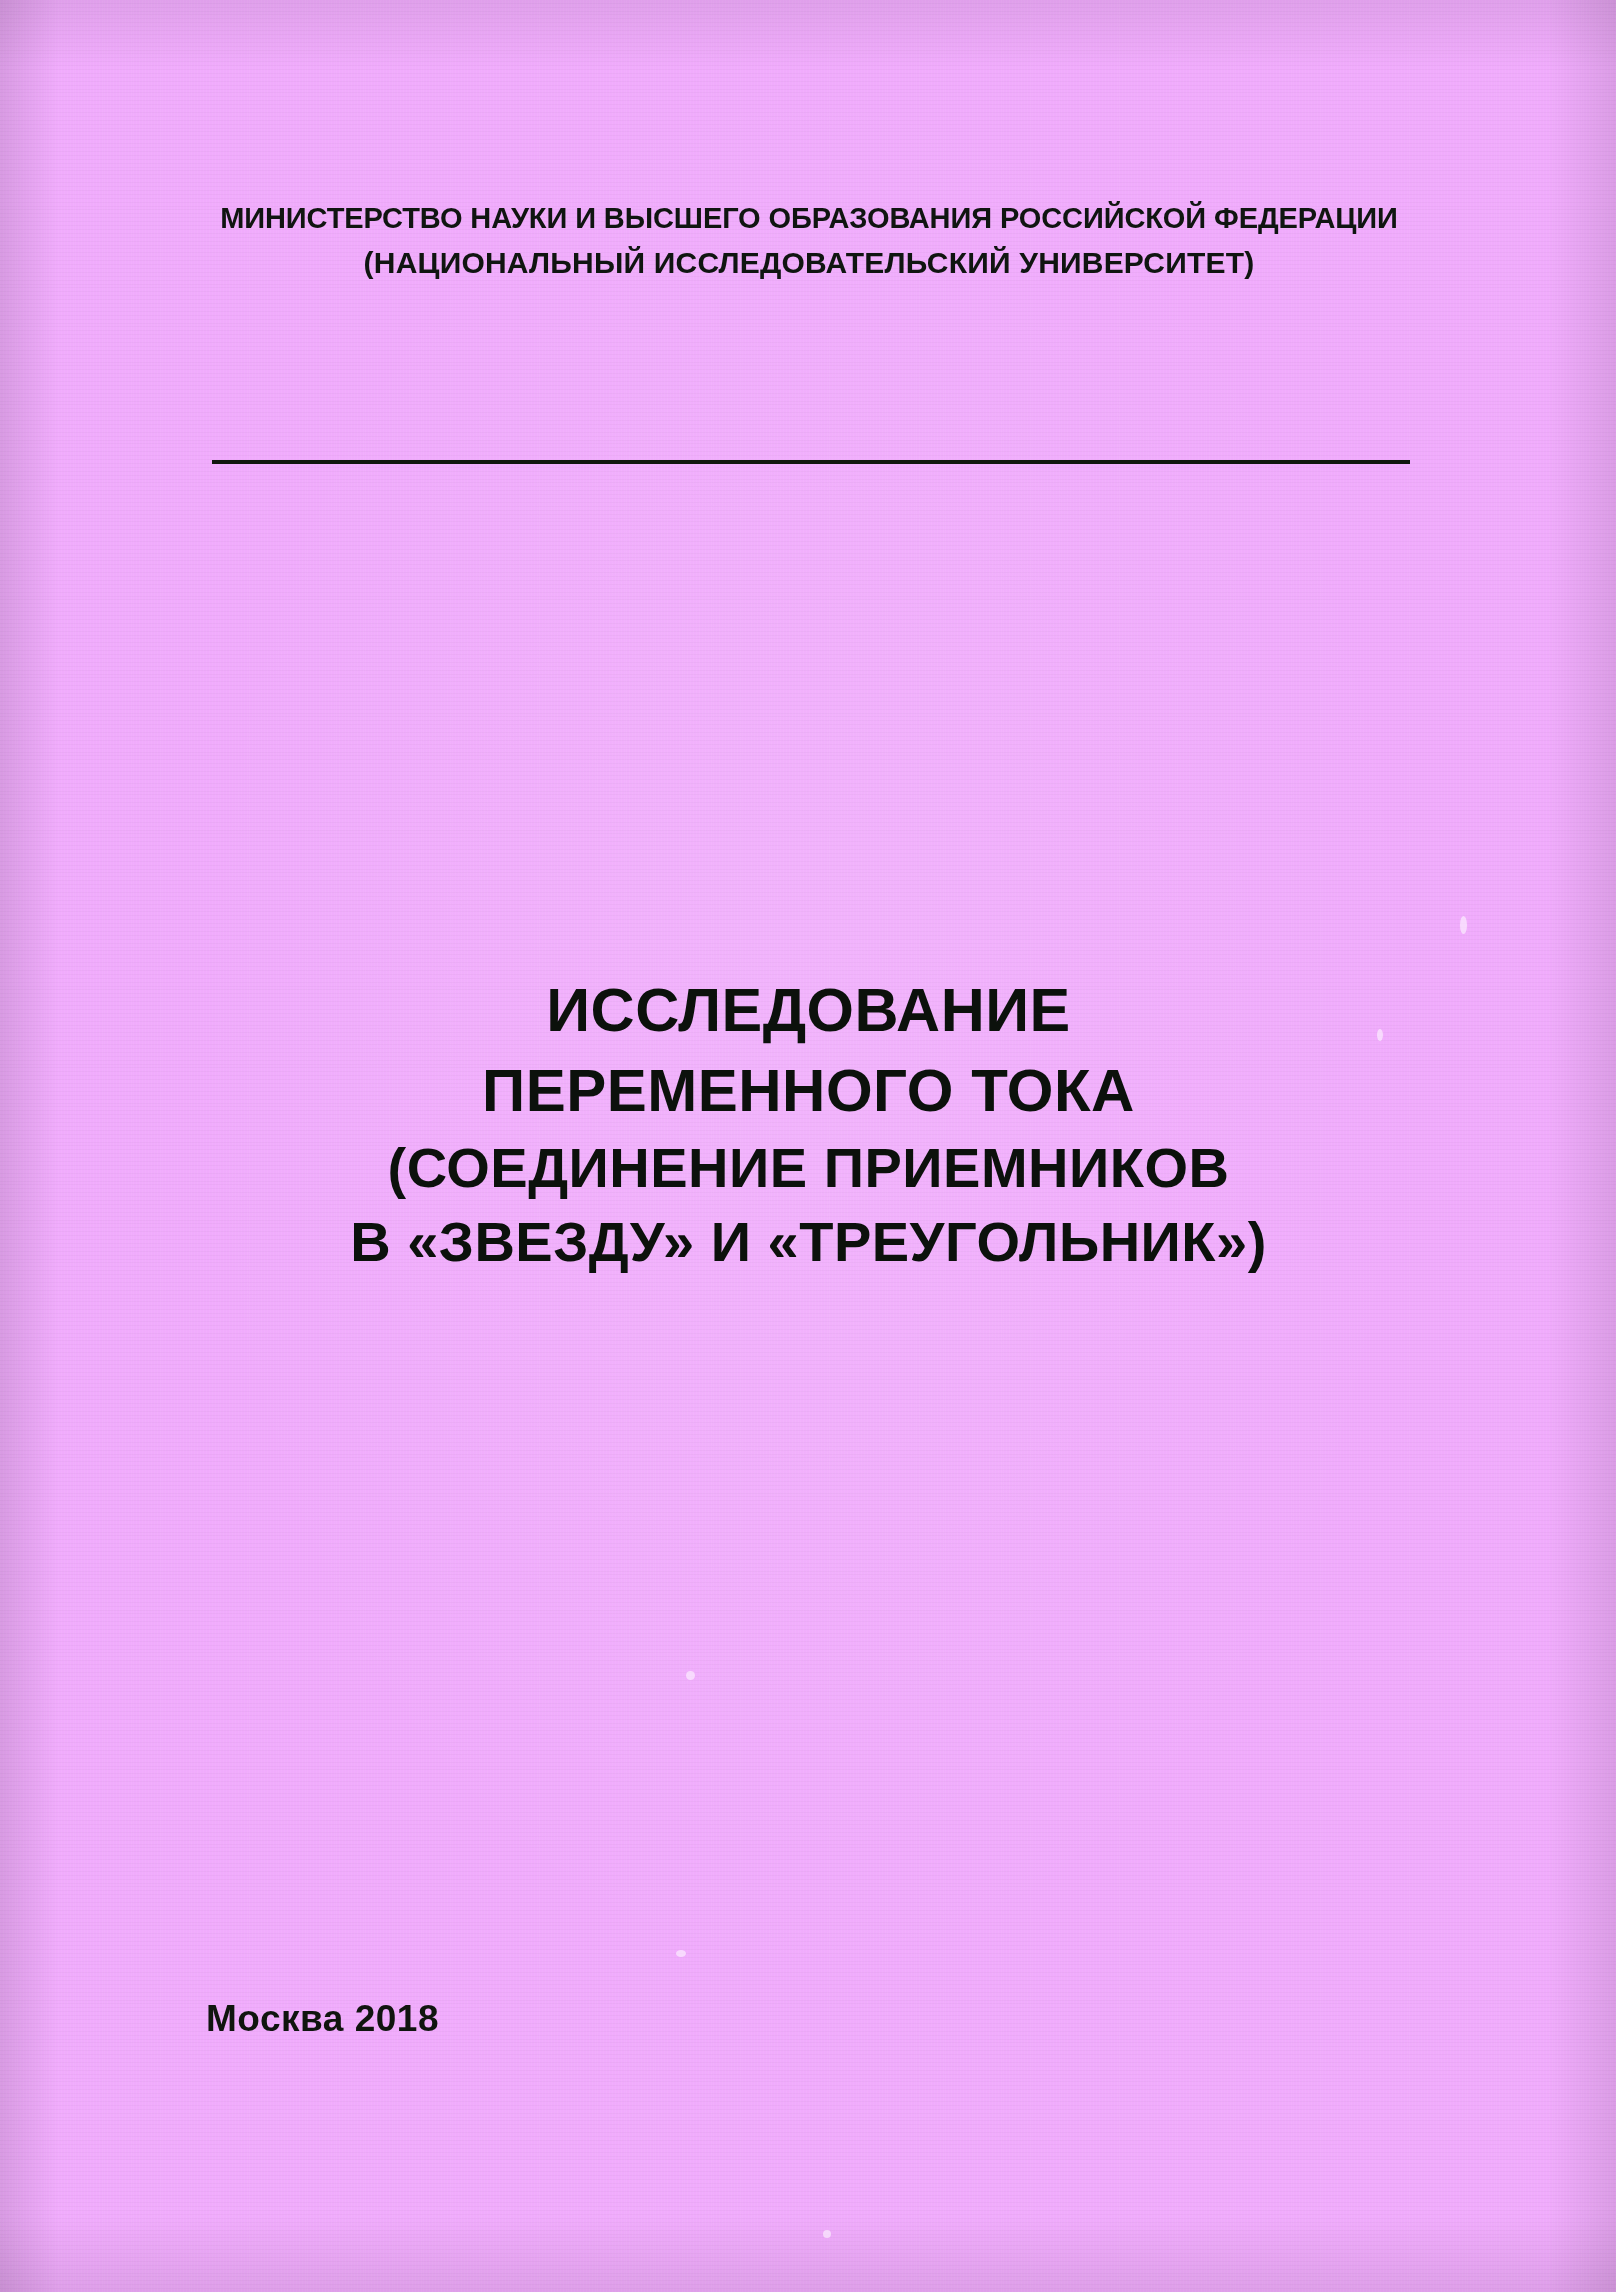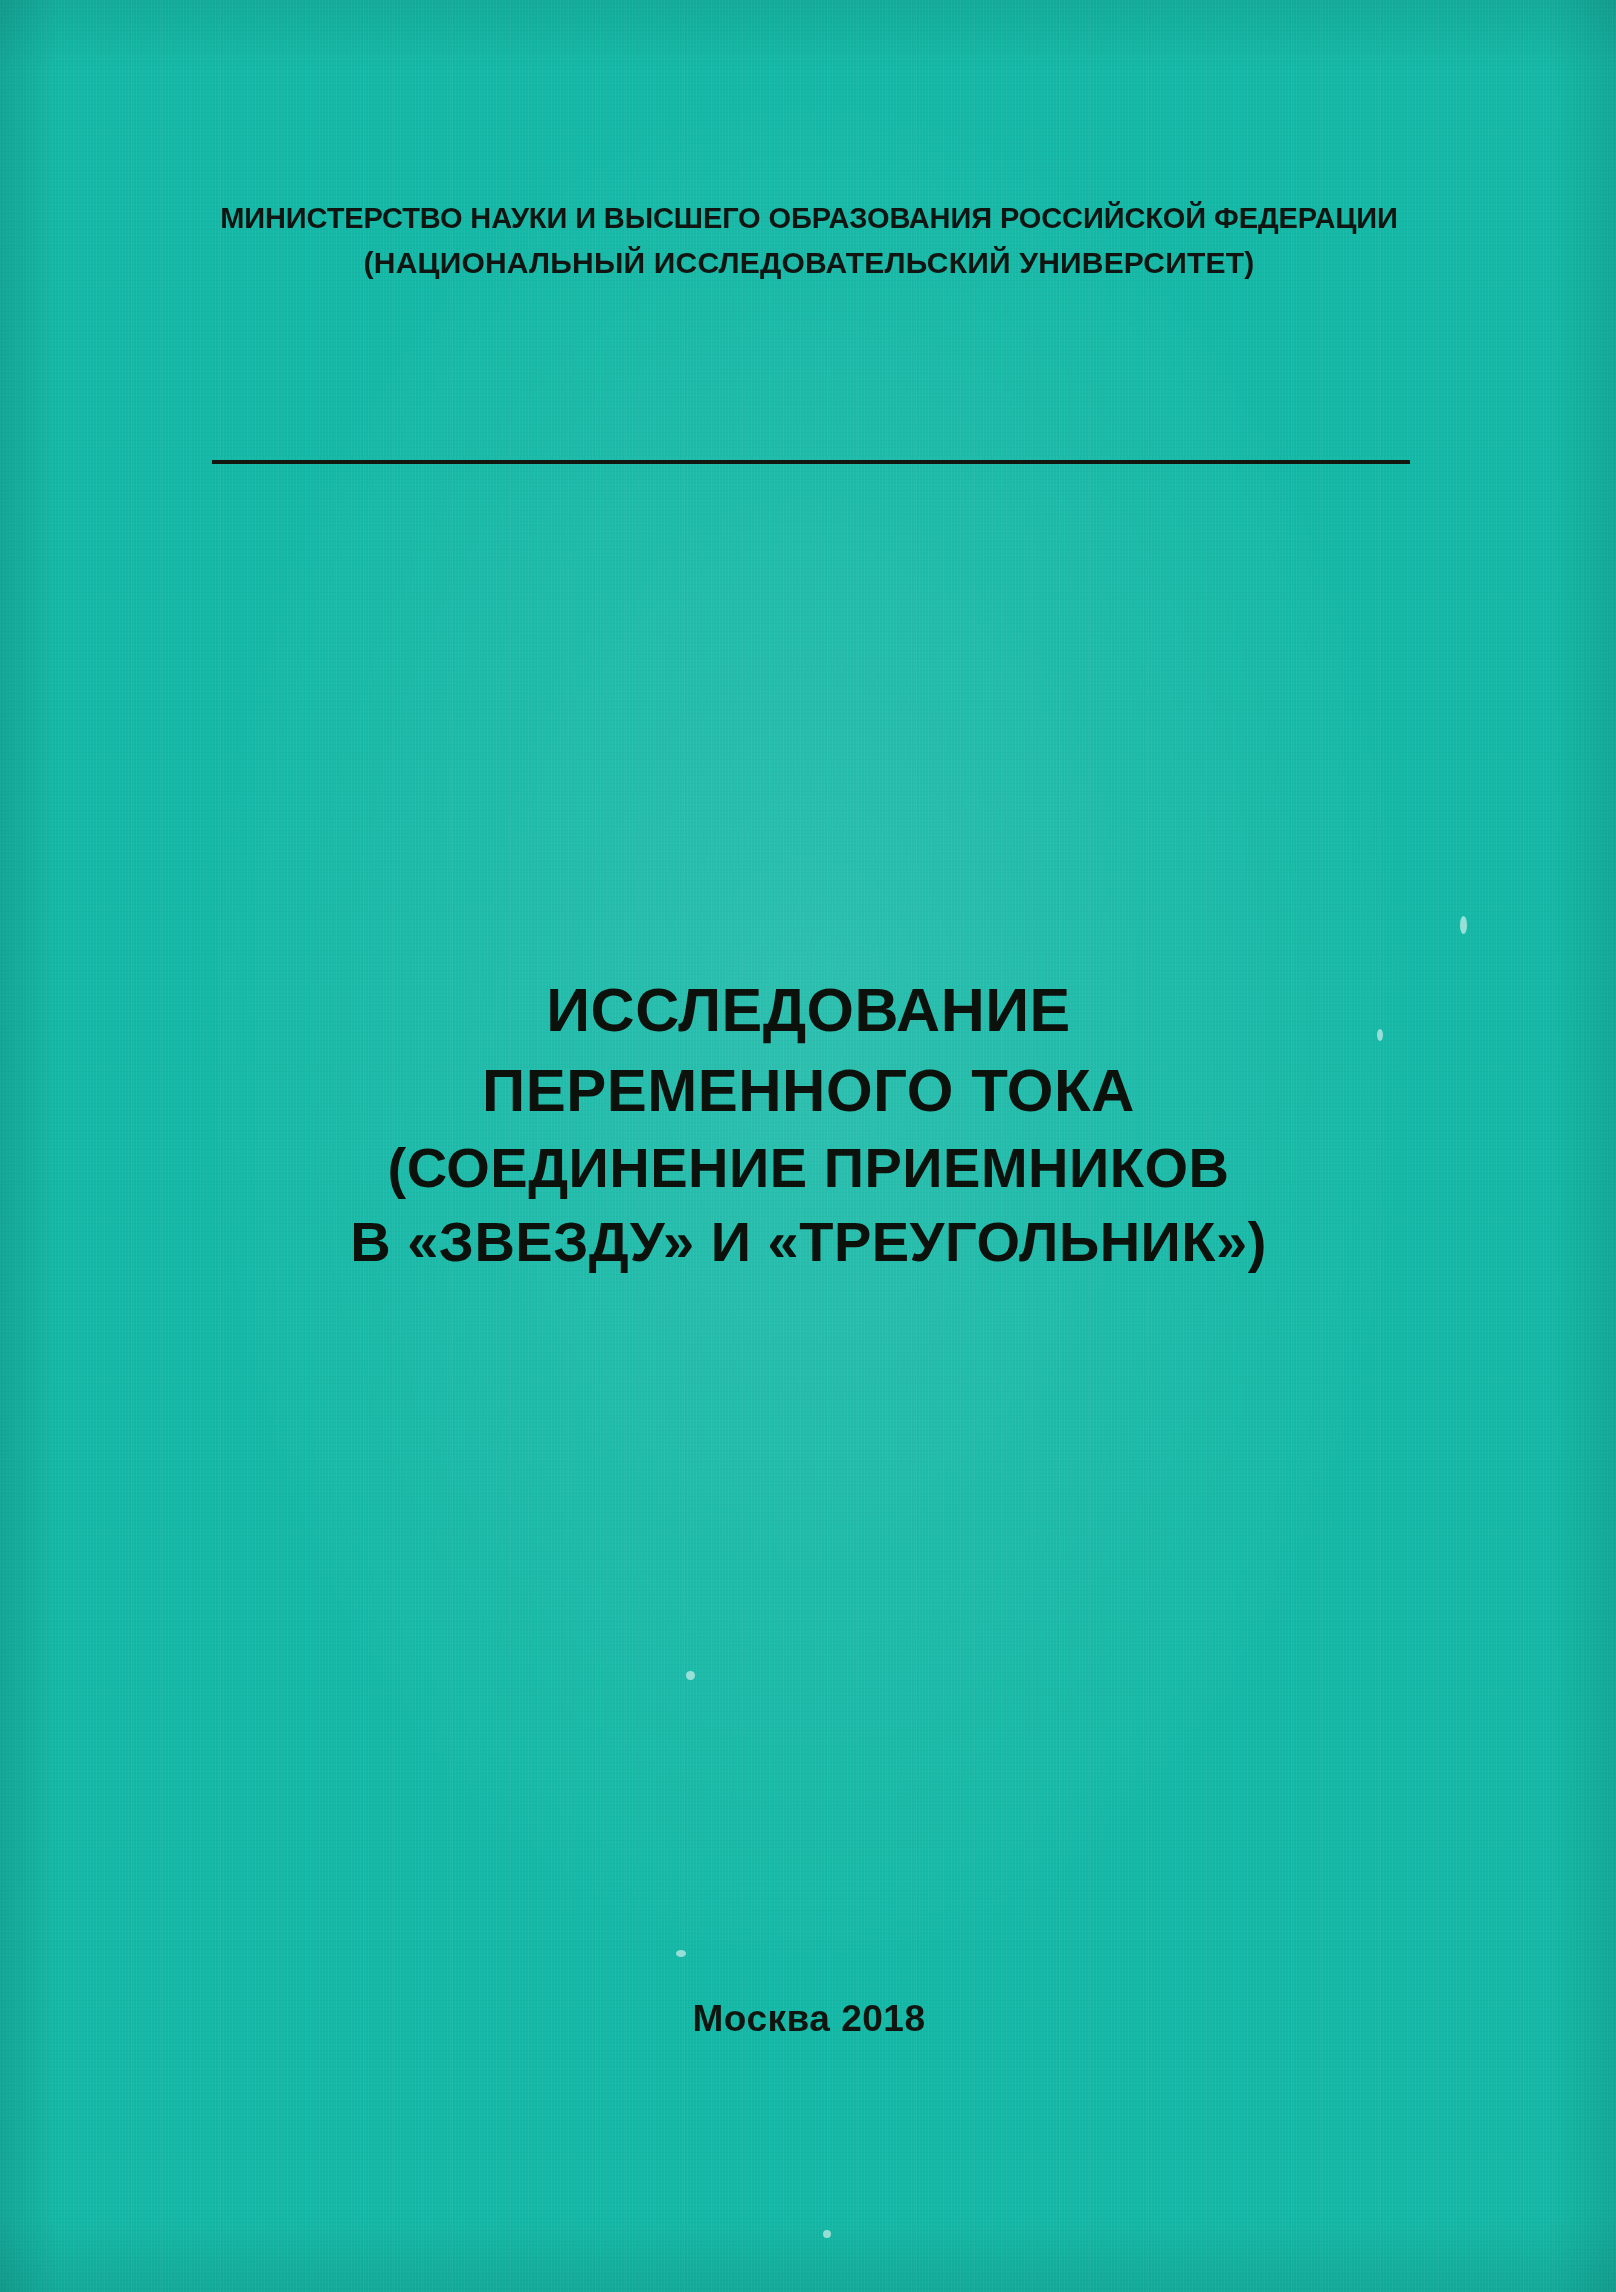--- a/index.html
+++ b/index.html
@@ -7,21 +7,21 @@
     padding: 0;
     background: #ffffff;
   }
   body {
     font-family: "Liberation Sans", sans-serif;
   }
   .page {
     position: relative;
     width: 1616px;
     height: 2293px;
-    background: #14b8a6;
+    background: #f0abfc;
     overflow: hidden;
   }
   
   .page::before {
     content: "";
     position: absolute;
     inset: 0;
     background:
       repeating-linear-gradient(90deg, rgba(255,255,255,0.045) 0px, rgba(255,255,255,0.045) 1px, rgba(0,0,0,0.0) 1px, rgba(0,0,0,0.0) 2.9px),
       repeating-linear-gradient(0deg, rgba(0,0,0,0.025) 0px, rgba(0,0,0,0.025) 1px, rgba(0,0,0,0.0) 1px, rgba(0,0,0,0.0) 3.9px);
@@ -109,21 +109,20 @@
   .title-line.t2 { font-size: 60px; }
   .title-line.t3 { font-size: 60px; }
   .title-line.t4 { font-size: 56px; }
   .title-line.t5 { font-size: 56px; }
 
   .imprint {
     position: absolute;
     left: 206px;
     top: 1998px;
     width: 1206px;
-    text-align: center;
     color: #10150f;
     font-size: 37px;
     font-weight: bold;
     letter-spacing: 0.5px;
   }
 
   
   .speck {
     position: absolute;
     background: rgba(255,255,255,0.55);

